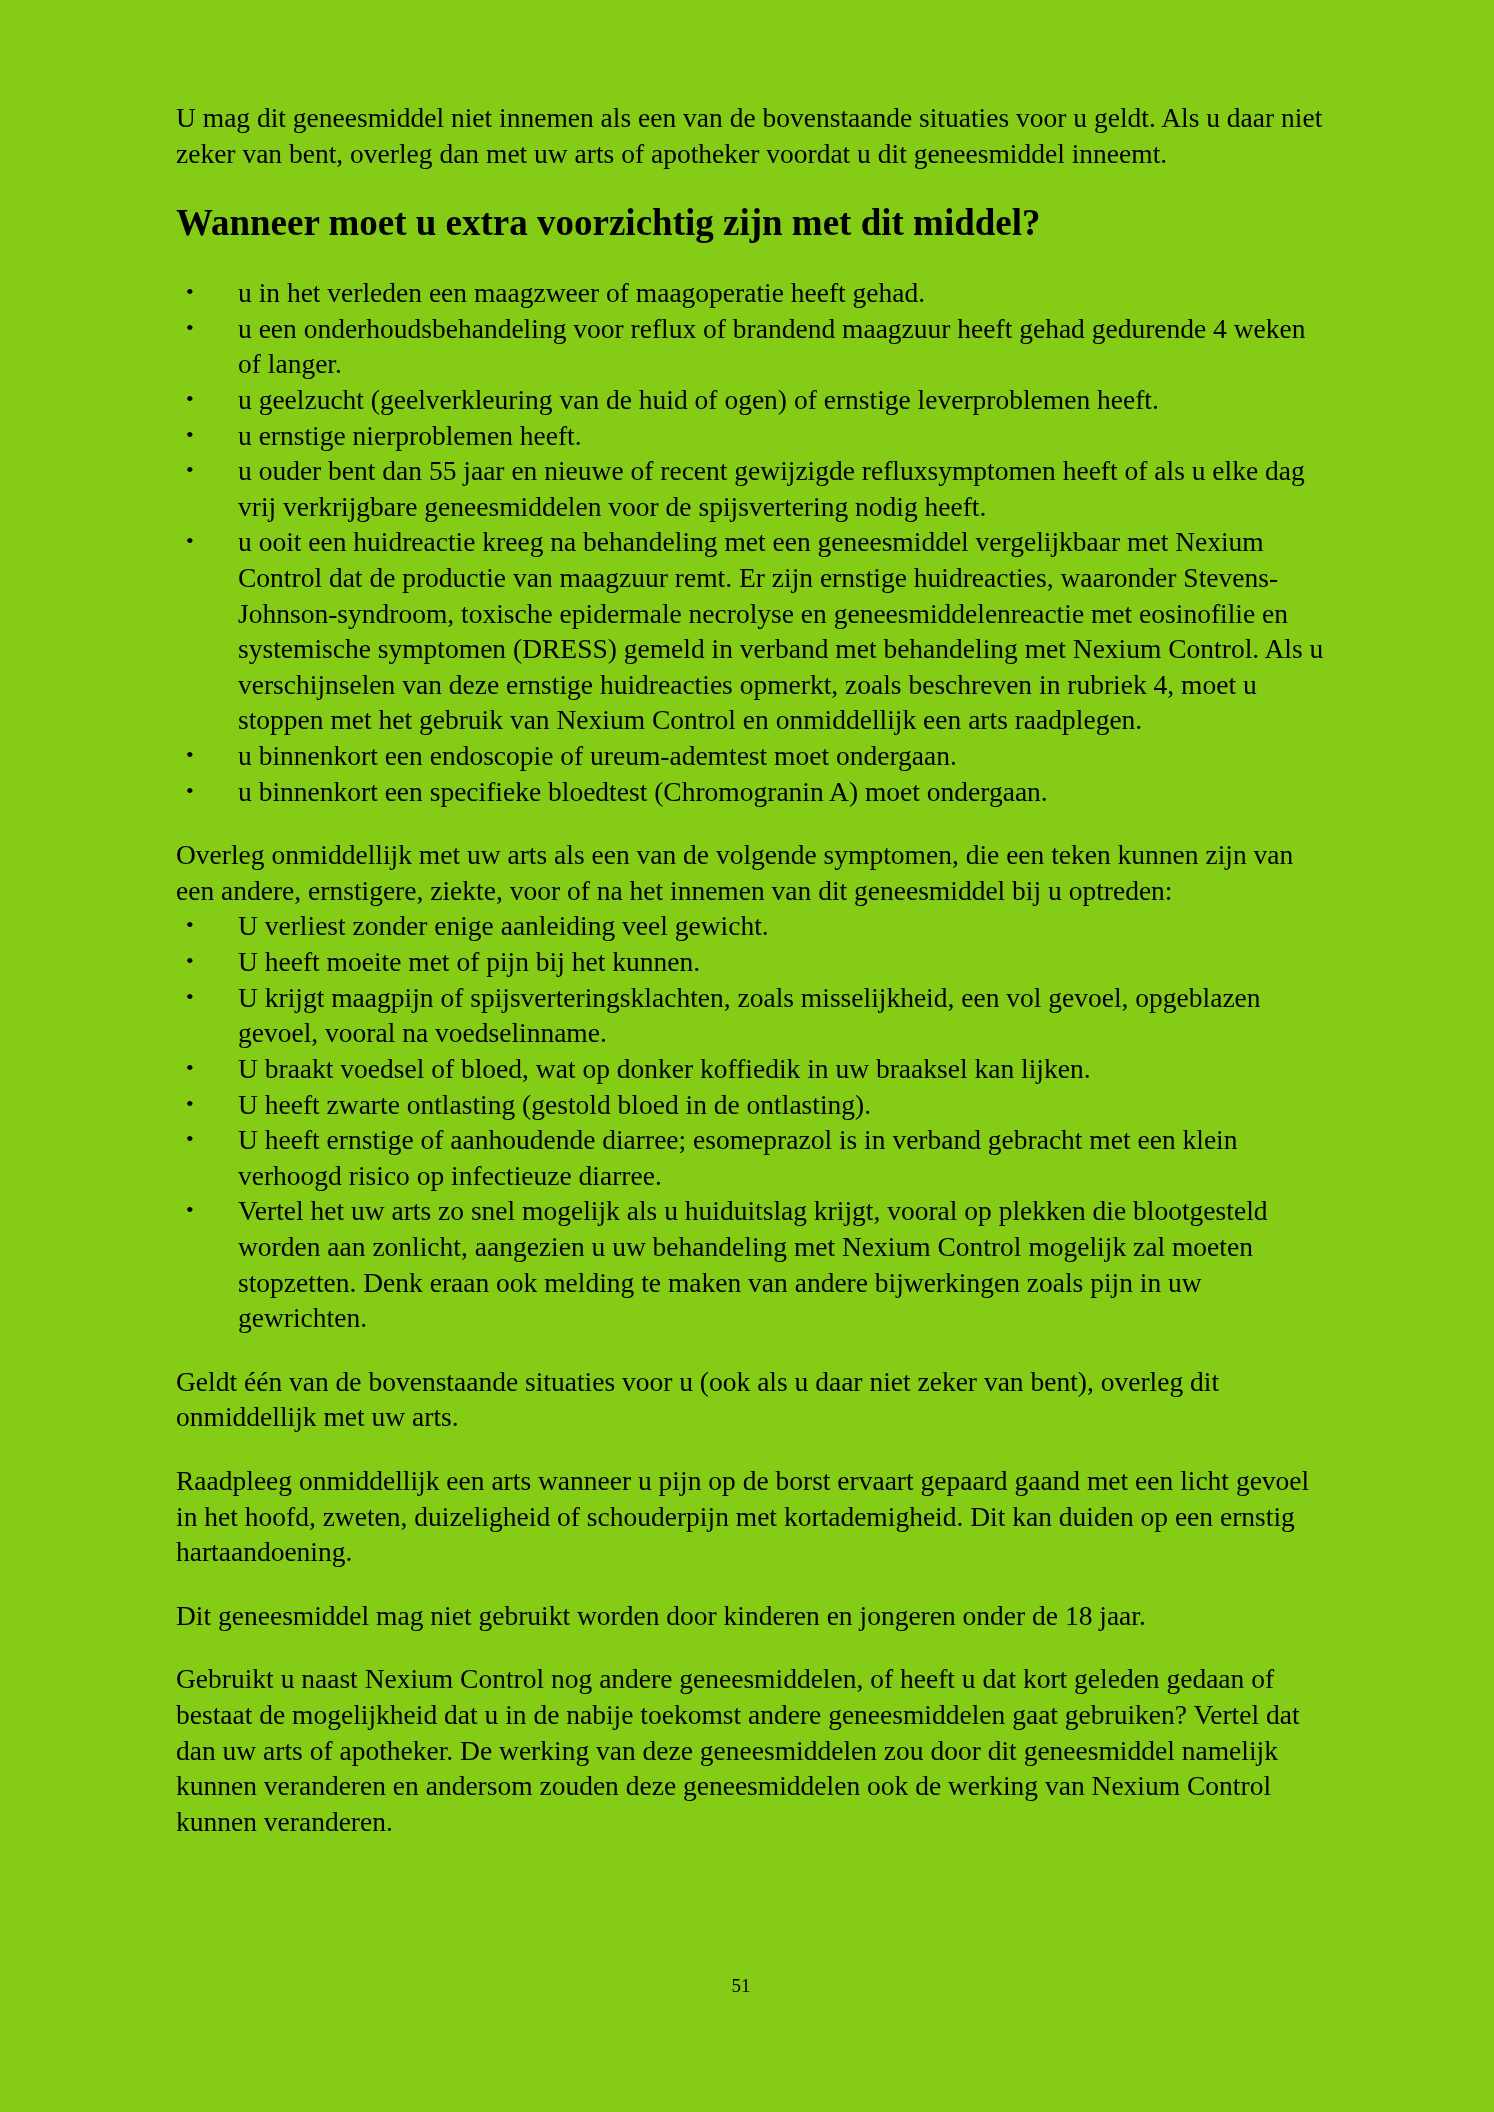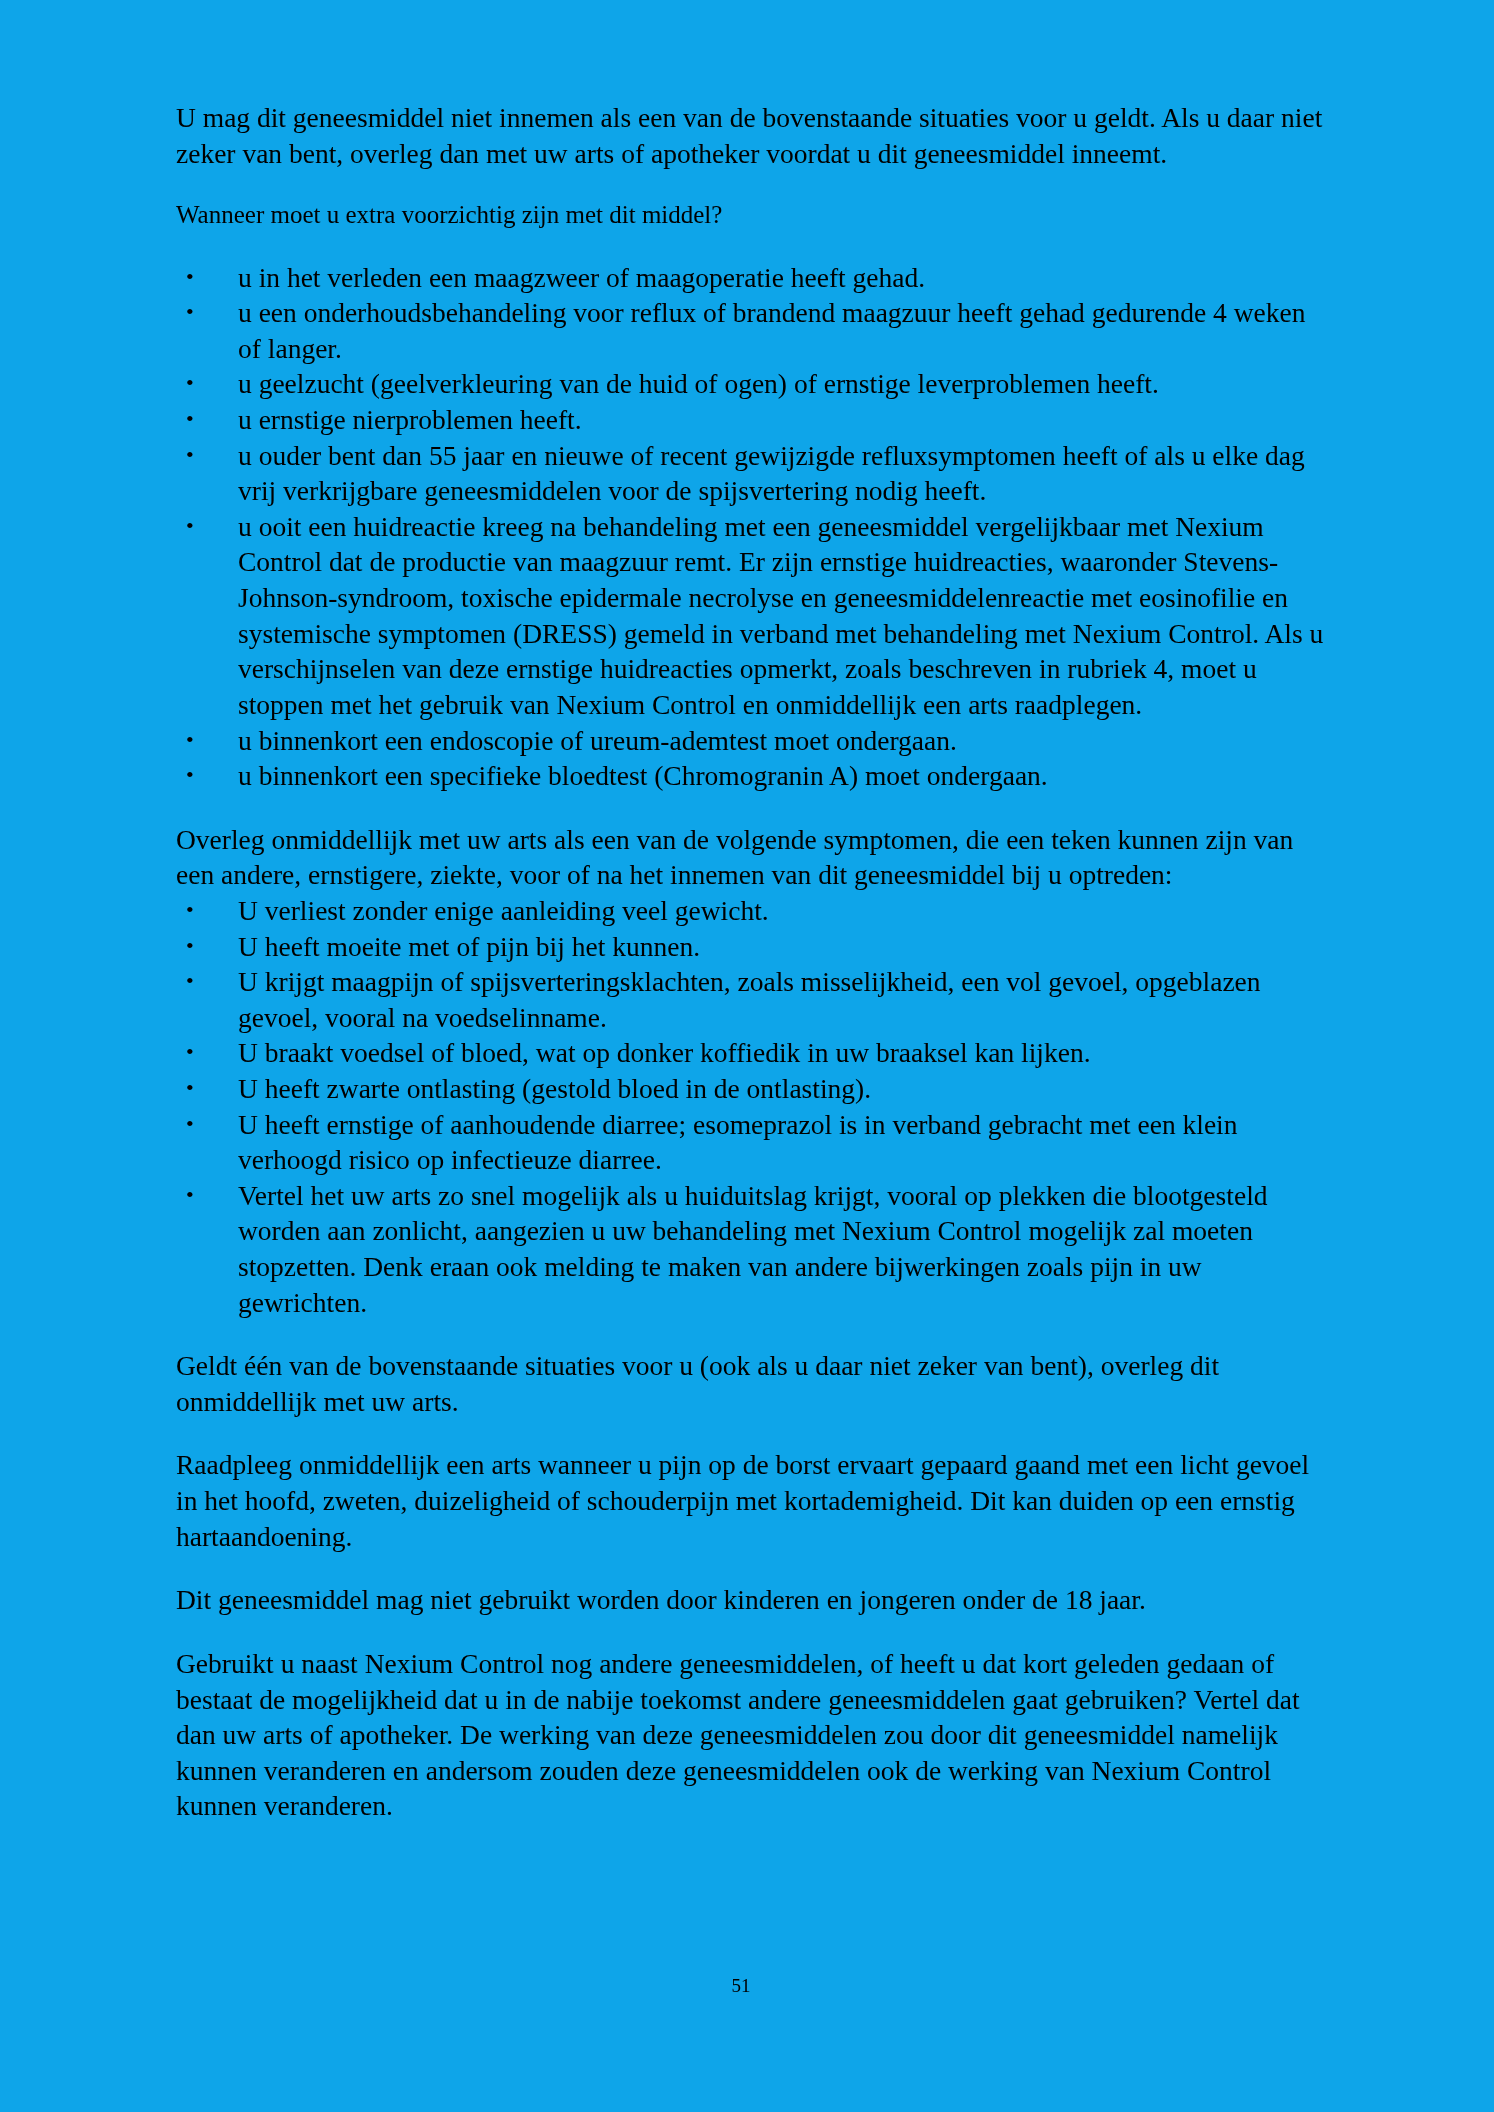--- a/index.html
+++ b/index.html
@@ -8,39 +8,39 @@
     background: #ffffff;
   }
   body {
     font-family: "Liberation Serif", "DejaVu Serif", serif;
     color: #000000;
   }
   .page {
     position: relative;
     width: 1494px;
     height: 2112px;
-    background: #0ea5e9;
+    background: #84cc16;
     box-sizing: border-box;
     padding: 100px 168px 0 176px;
     overflow: hidden;
   }
   .doc-body {
     font-size: 27.5px;
     line-height: 1.295;
     text-align: left;
   }
   p.para {
     margin: 0 0 28px 0;
   }
   p.para.tight {
     margin-bottom: 0;
   }
   h2.heading {
-    font-size: 25px;
-    font-weight: normal;
+    font-size: 37px;
+    font-weight: bold;
     margin: 0 0 28px 0;
     line-height: 1.295;
   }
   h2.heading.spaced-top {
     margin-top: 32px;
   }
   ul.bullets {
     list-style: none;
     margin: 0 0 28px 0;
     padding: 0;

